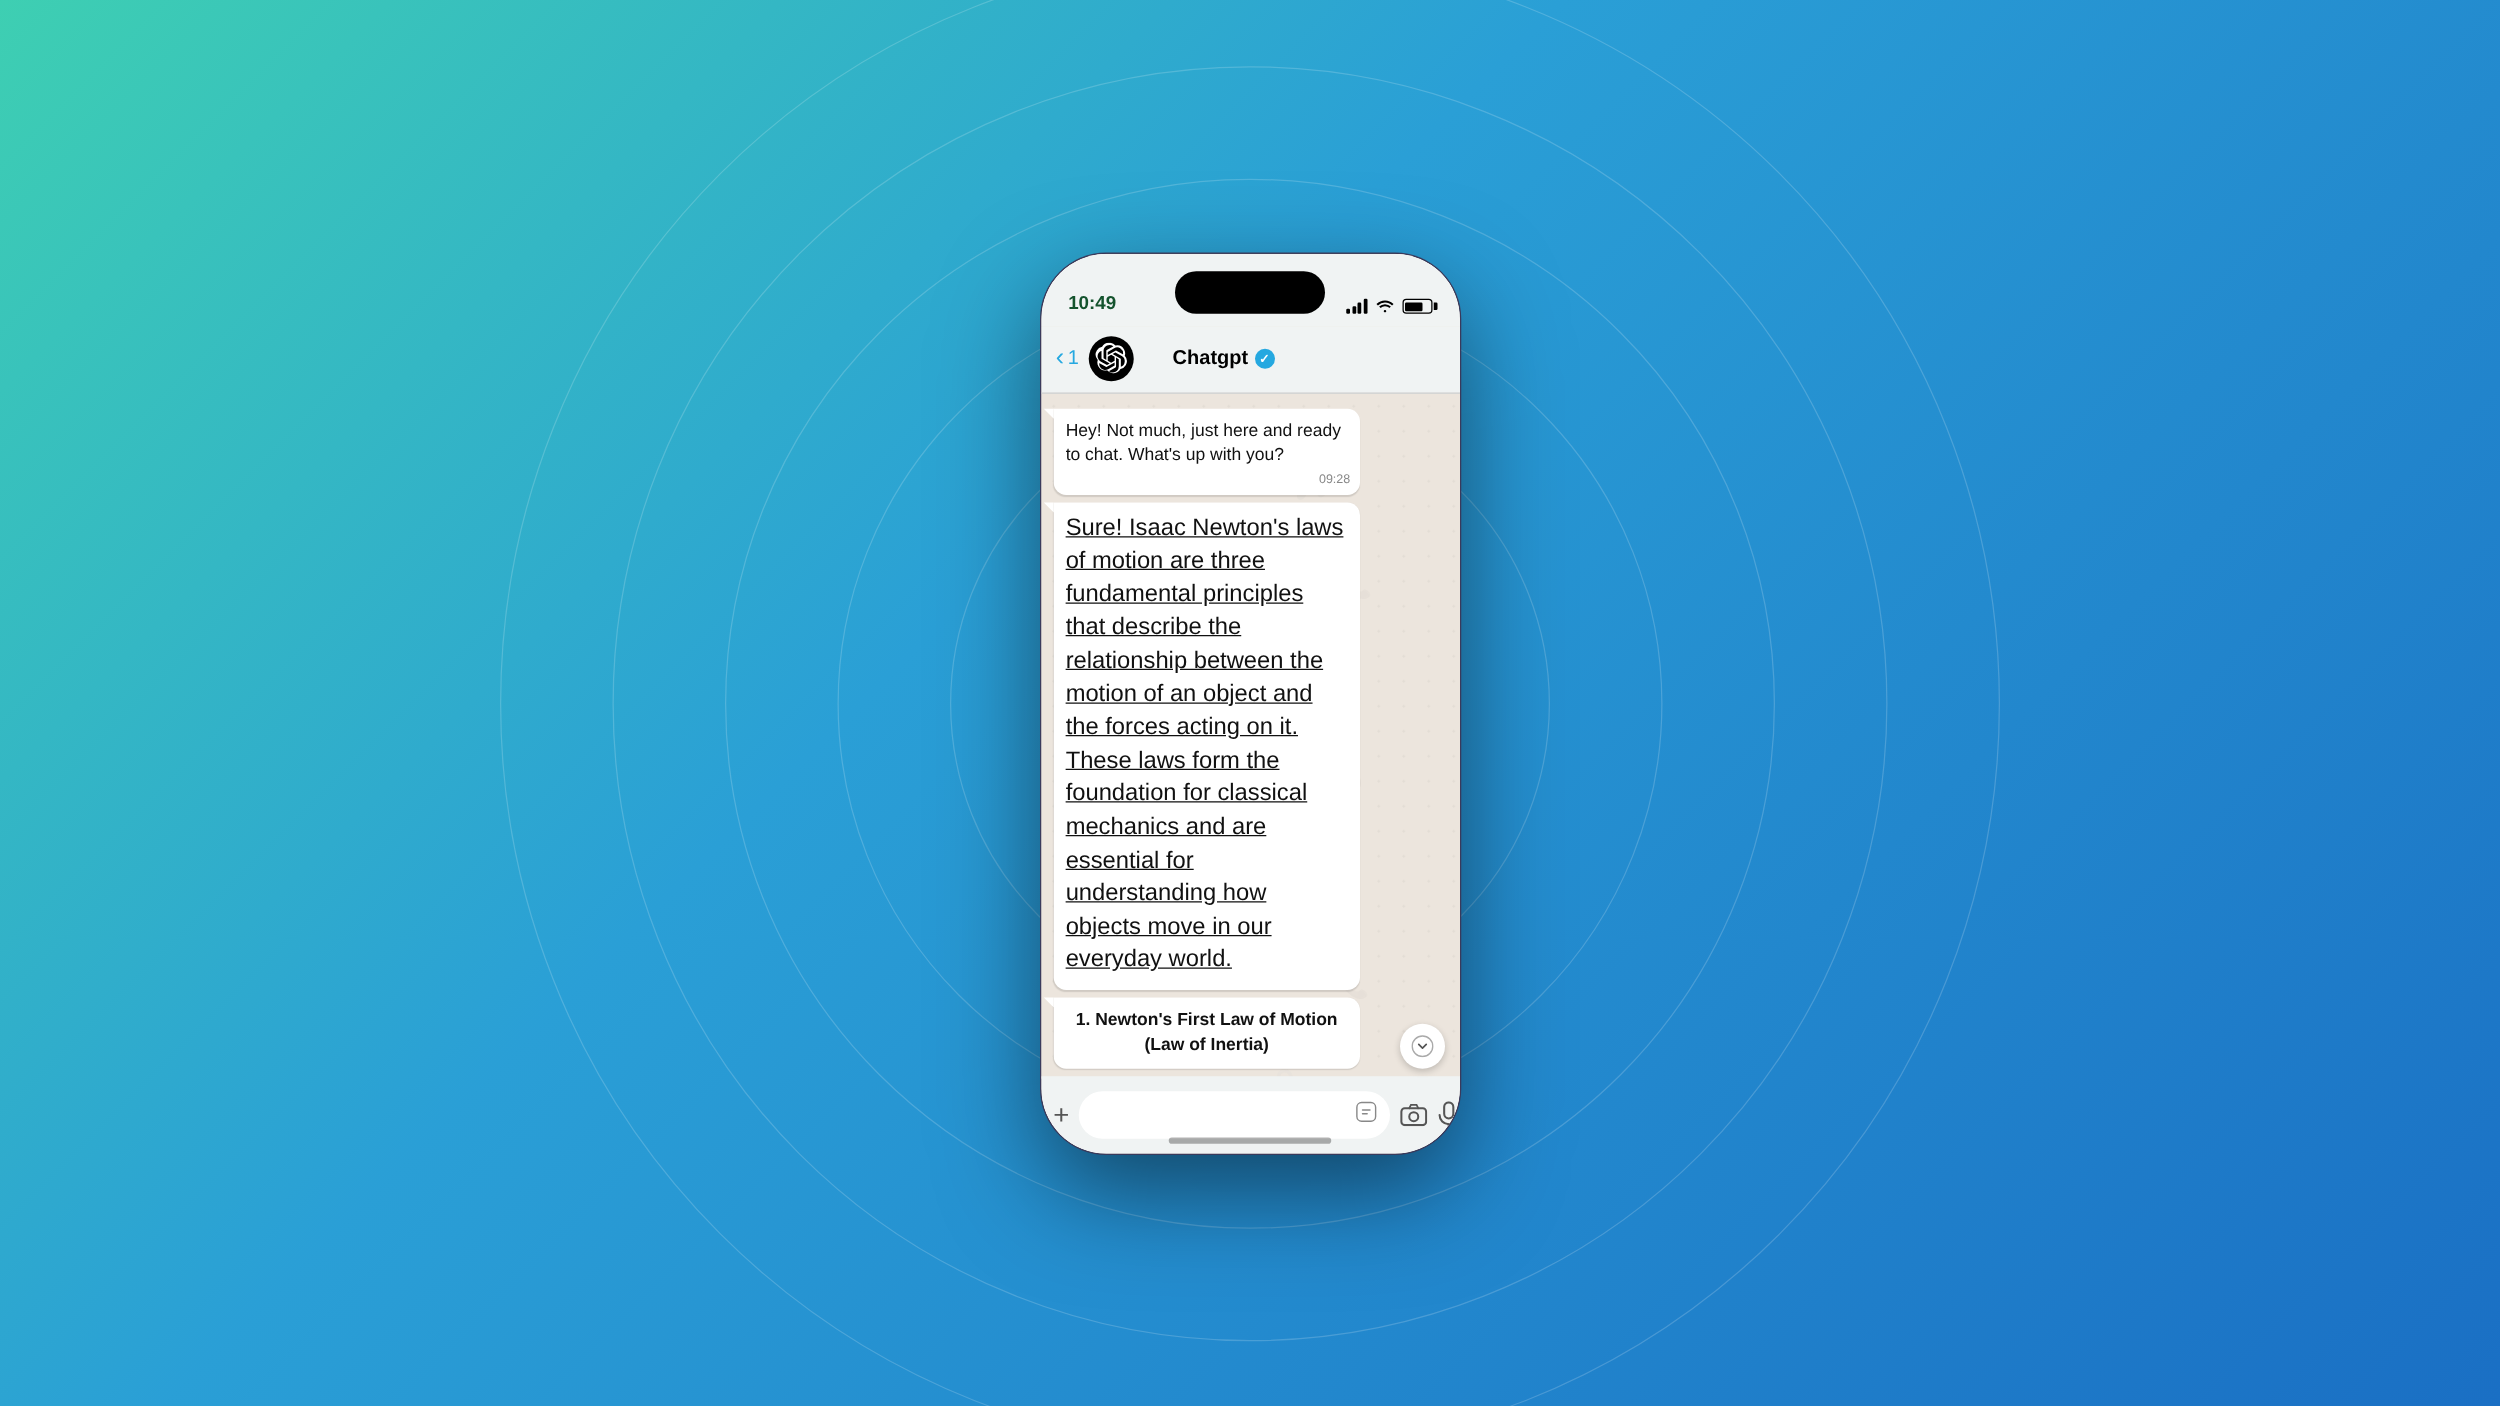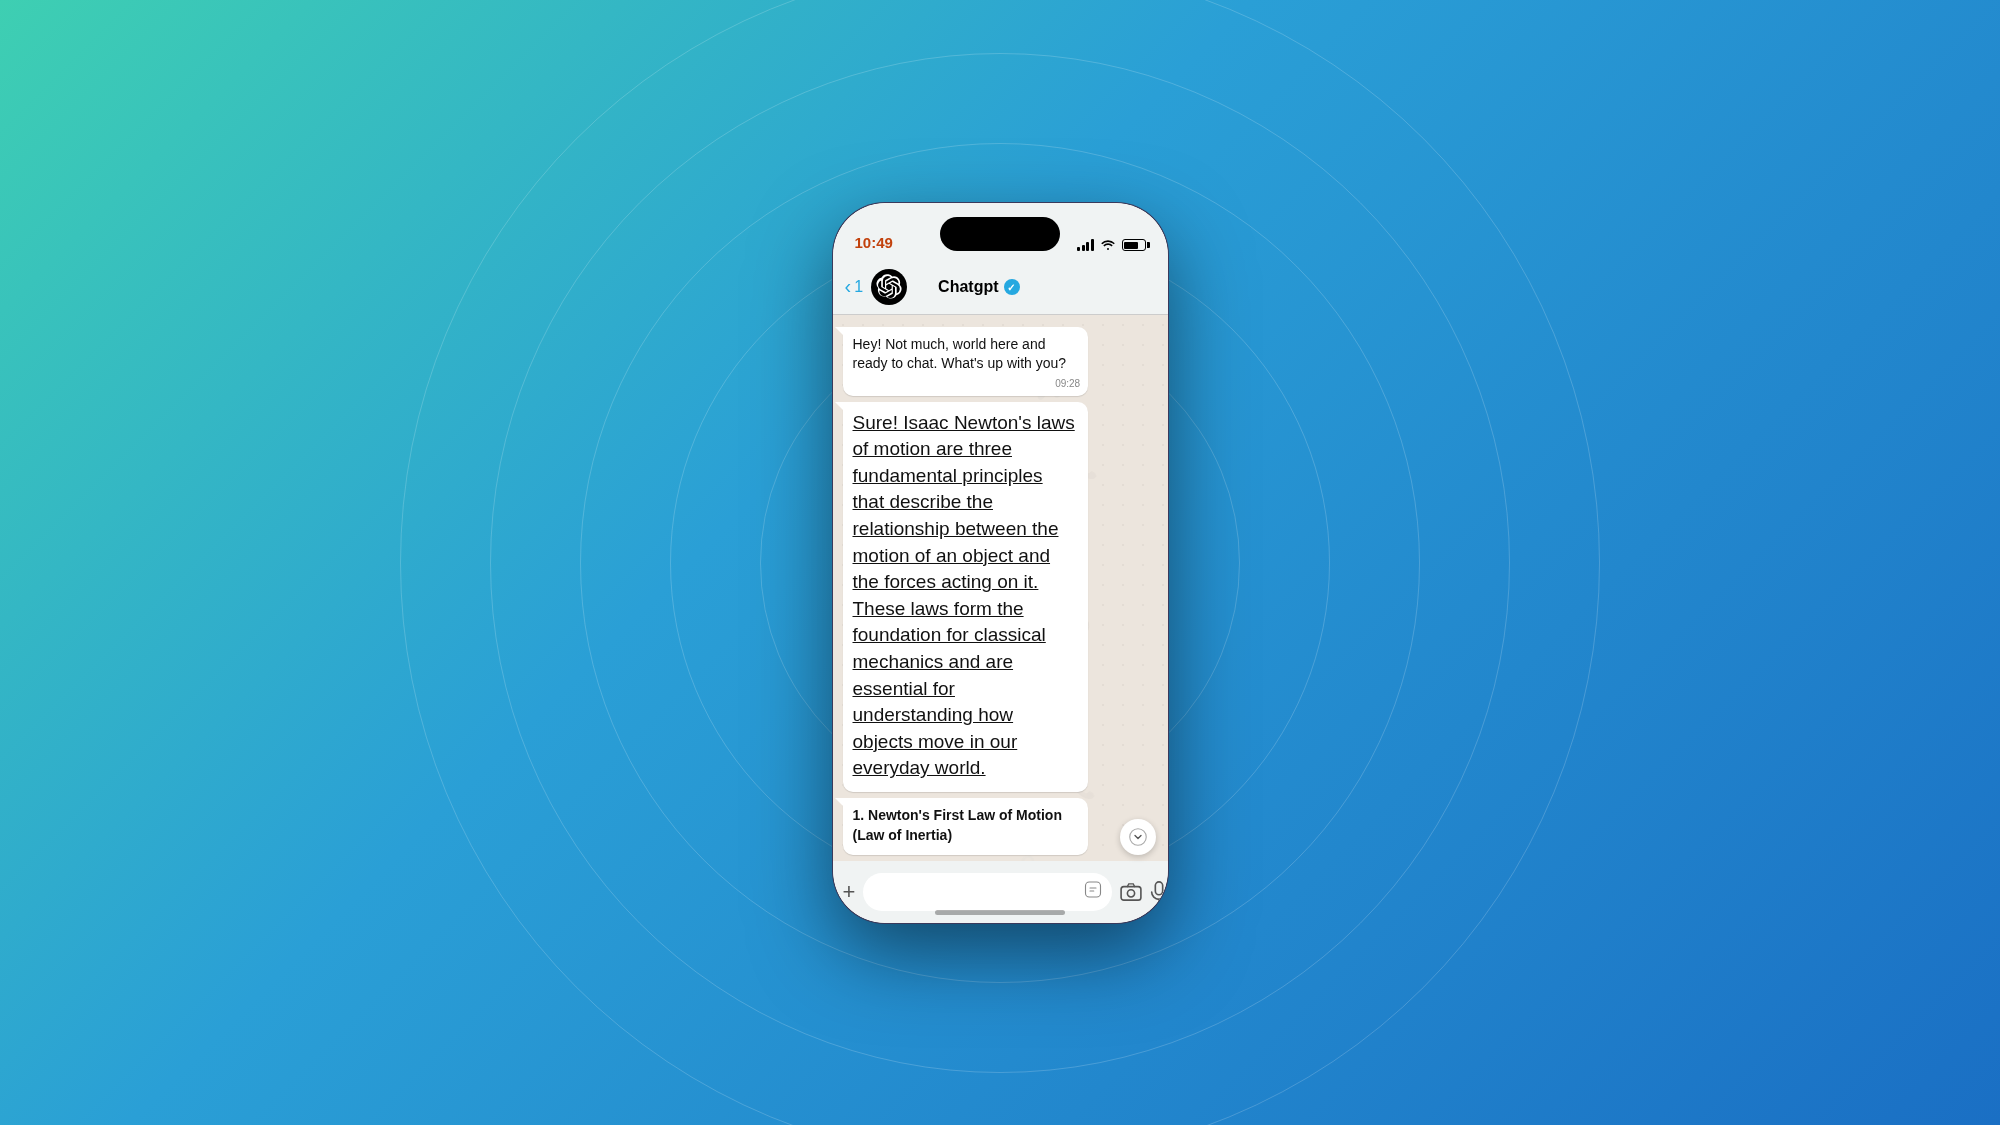--- a/index.html
+++ b/index.html
@@ -99,21 +99,21 @@
       display: flex;
       align-items: flex-end;
       justify-content: space-between;
       padding: 0 22px 8px;
       z-index: 50;
       background: #f0f3f3;
     }
     .status-time {
       font-size: 15px;
       font-weight: 600;
-      color: #c2410c;
+      color: #14532d;
       padding-bottom: 2px;
     }
     .status-icons {
       display: flex;
       align-items: center;
       gap: 6px;
     }
     .signal-bars {
       display: flex;
       align-items: flex-end;
@@ -480,32 +480,32 @@
           <text x="230" y="320" font-size="22" fill="#555">💬</text>
           <text x="200" y="400" font-size="28" fill="#555">🎵</text>
           <text x="238" y="480" font-size="20" fill="#555">📞</text>
           <text x="180" y="560" font-size="24" fill="#555">🔒</text>
         </svg>
       </div>
 
       <div class="chat-messages">
 
         <div class="msg-incoming">
-          <span>Hey! Not much, world here and ready to chat. What's up with you?</span>
+          <span>Hey! Not much, just here and ready to chat. What's up with you?</span>
           <div class="msg-time">
             <span>09:28</span>
           </div>
         </div>
 
 
         <div class="msg-incoming msg-long" style="padding-bottom:10px;">
           <span>Sure! Isaac Newton's laws of motion are three fundamental principles that describe the relationship between the motion of an object and the forces acting on it. These laws form the foundation for classical mechanics and are essential for understanding how objects move in our everyday world.</span>
         </div>
 
-        <div class="msg-incoming" style="padding-bottom:10px;">
+        <div class="msg-incoming" style="padding-bottom:10px;text-align:center;">
           <span class="msg-bold">1. Newton's First Law of Motion (Law of Inertia)</span>
         </div>
 
       </div>
     </div>
 
     <div class="scroll-down-btn">
       <svg width="18" height="18" viewBox="0 0 24 24" fill="none">
         <circle cx="12" cy="12" r="11" stroke="#aaa" stroke-width="1.5"></circle>
         <path d="M8 10l4 4 4-4" stroke="#555" stroke-width="1.8" stroke-linecap="round" stroke-linejoin="round"></path>

